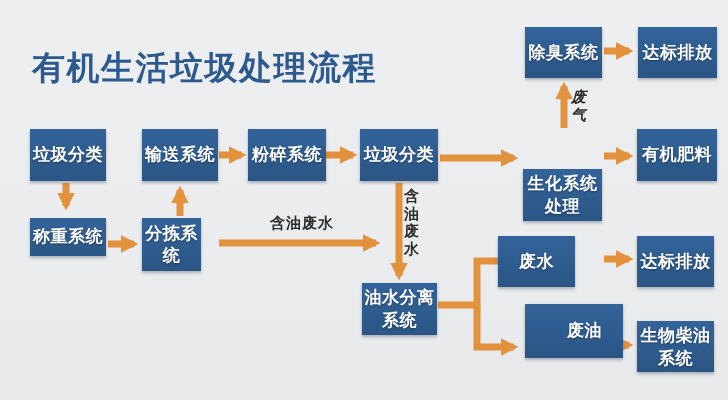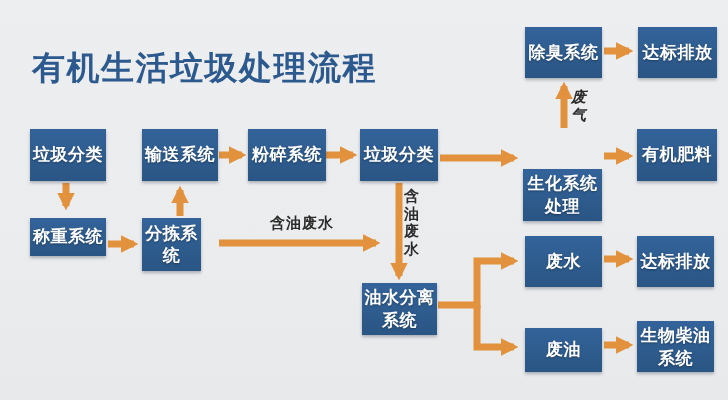--- a/index.html
+++ b/index.html
@@ -130,27 +130,27 @@
     <span>称重系统</span>
   </div>
   <div class="node" style="left:142px; top:218px; width:59px; height:53px;">
     <span>分拣系统</span>
   </div>
 
   <div class="node" style="left:362px; top:283px; width:75px; height:52px;">
     <span style="line-height:23px;">油水分离
 系统</span>
   </div>
-  <div class="node" style="left:525px; top:236px; width:77px; height:51px;">
+  <div class="node" style="left:498px; top:236px; width:77px; height:51px;">
     <span>废水</span>
   </div>
   <div class="node" style="left:637px; top:236px; width:77px; height:51px;">
     <span>达标排放</span>
   </div>
-  <div class="node" style="left:525px; top:328px; width:77px; height:44px;">
+  <div class="node" style="left:525px; top:304px; width:77px; height:54px;padding-left:21px;">
     <span>废油</span>
   </div>
   <div class="node" style="left:637px; top:321px; width:77px; height:51px;">
     <span style="line-height:23px;">生物柴油
 系统</span>
   </div>
 
   <div class="edge-label vertical slanted" style="left:571px; top:88px;">废气</div>
   <div class="edge-label" style="left:270px; top:214px;">含油废水</div>
   <div class="edge-label vertical" style="left:404px; top:187px;">含油废水</div>

